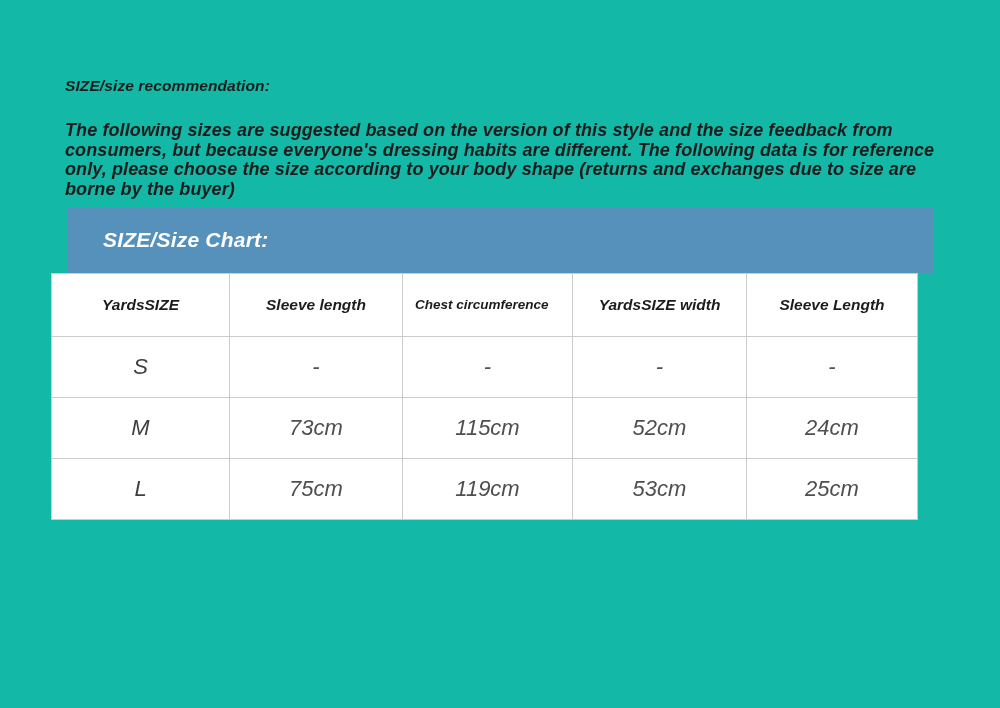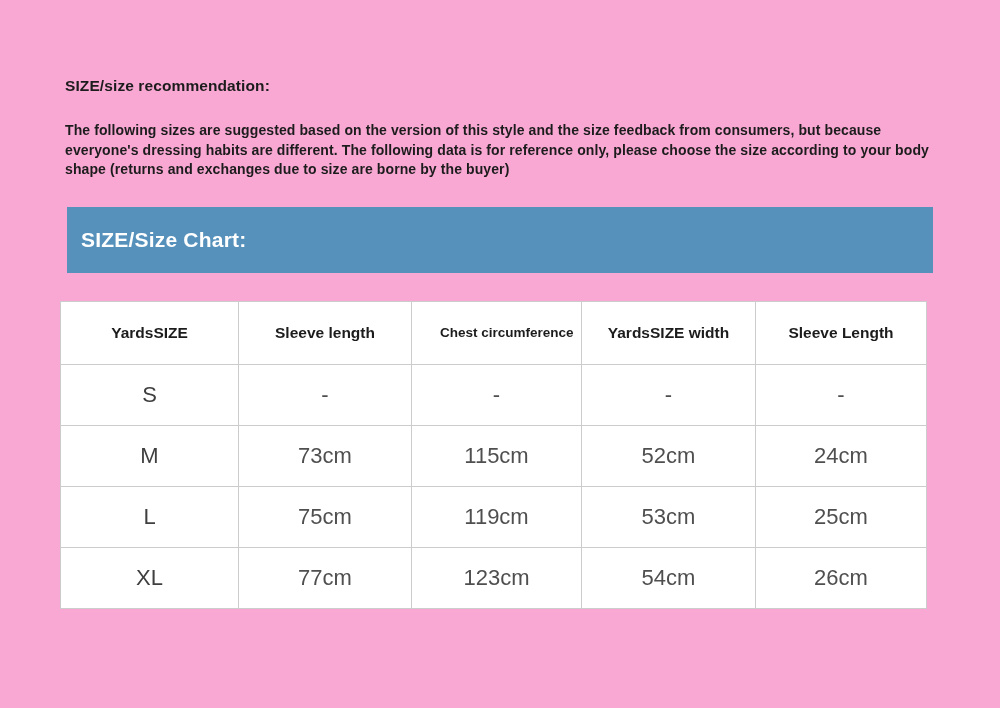--- a/index.html
+++ b/index.html
@@ -4,37 +4,37 @@
 <style>
   * { margin: 0; padding: 0; box-sizing: border-box; }
   html, body { background: #ffffff; }
   body {
     width: 1000px;
     height: 708px;
     overflow: hidden;
     font-family: "Liberation Sans", sans-serif;
     position: relative;
   }
-  .page { position: absolute; inset: 0; background: #f9a8d4; }
+  .page { position: absolute; inset: 0; background: #14b8a6; font-style: italic; }
 
   .intro-title {
     position: absolute;
     left: 65px;
     top: 77px;
     font-size: 15.5px;
     font-weight: bold;
     color: #1c1c1c;
     letter-spacing: 0.1px;
   }
   .intro-paragraph {
     position: absolute;
     left: 65px;
     top: 121px;
     width: 876px;
-    font-size: 14px;
+    font-size: 18px;
     font-weight: bold;
     color: #1c1c1c;
     line-height: 19.5px;
     letter-spacing: 0.1px;
   }
 
   .chart-header {
     position: absolute;
     left: 67px;
     top: 207px;
@@ -42,47 +42,47 @@
     height: 66px;
     display: flex;
     align-items: center;
     padding-left: 14px;
   }
   .chart-header-label {
     color: #ffffff;
     font-size: 21px;
     font-weight: bold;
     letter-spacing: 0.2px;
+    margin-left: 22px;
   }
 
   table.size-table {
     position: absolute;
-    left: 60px;
+    left: 51px;
     top: 273px;
     width: 866px;
     border-collapse: collapse;
     table-layout: fixed;
-    margin-top: 28px;
   }
   .size-table td, .size-table th {
     border: 1px solid #cccccc;
     text-align: center;
     vertical-align: middle;
     background: #ffffff;
   }
   .size-table thead th {
     height: 63px;
     font-size: 15.5px;
     font-weight: bold;
     color: #1c1c1c;
   }
   .size-table thead th.col-chest {
     font-size: 13.5px;
     text-align: left;
-    padding-left: 28px;
+    padding-left: 12px;
     line-height: 16px;
   }
   .size-table tbody td {
     height: 61px;
     font-size: 22px;
     color: #4f4f4f;
     font-weight: normal;
   }
   .size-table tbody td.size-cell {
     color: #3f3f3f;
@@ -133,23 +133,16 @@
         <td>52cm</td>
         <td>24cm</td>
       </tr>
       <tr>
         <td class="size-cell">L</td>
         <td>75cm</td>
         <td>119cm</td>
         <td>53cm</td>
         <td>25cm</td>
       </tr>
-      <tr>
-        <td class="size-cell">XL</td>
-        <td>77cm</td>
-        <td>123cm</td>
-        <td>54cm</td>
-        <td>26cm</td>
-      </tr>
     </tbody>
   </table>
 
 </div>
 
 </body></html>

